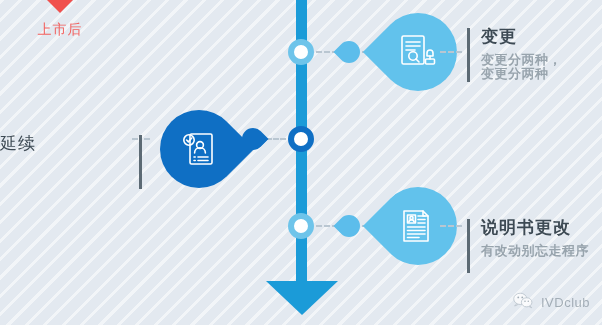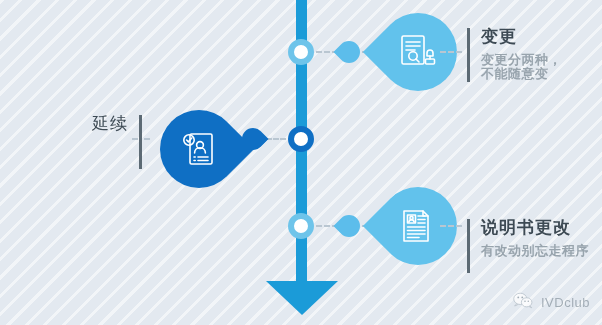--- a/index.html
+++ b/index.html
@@ -92,21 +92,21 @@
   .label .title{
     font-size:17px;color:#3d4a54;line-height:22px;
     letter-spacing:1px;white-space:nowrap;
   }
   .label .sub{
     font-size:13px;color:#98a4ad;line-height:14px;
     letter-spacing:.5px;white-space:nowrap;margin-top:5px;
   }
   .label.right{padding-left:14px;font-weight:bold;}
   .label.right .rule{left:0;}
-  .label.left{padding-right:14px;text-align:right;}
+  .label.left{padding-right:14px;margin-top:20px;}
   .label.left .rule{right:0;}
 
   
   .stage{position:absolute;left:12px;top:0;width:96px;text-align:center;}
   .stage .tri{
     width:0;height:0;margin:0 auto;
     border-left:19px solid transparent;
     border-right:19px solid transparent;
     border-top:19px solid #f0504d;
   }
@@ -124,20 +124,26 @@
   }
   .watermark .wm-text{
     font-size:13px;color:#8d99a3;letter-spacing:.5px;
   }
 </style>
 </head>
 <body>
 
 <div id="canvas">
 
+  <div class="stage">
+    <div class="tri-wrap">
+      <div class="tri"></div>
+    </div>
+    <div class="stage-text">上市后</div>
+  </div>
 
   <div class="spine"></div>
   <div class="spine-arrow"></div>
 
   <div class="node light" style="left:288px;top:39px;"></div>
 
   <div class="dashline" style="left:316px;top:51px;width:22px;"></div>
 
   <div class="dot-drop light point-left" style="left:338px;top:41px;">
     <i></i>
@@ -162,21 +168,21 @@
     </div>
   </div>
 
   <div class="dashline" style="left:440px;top:51px;width:22px;"></div>
 
   <div class="label right" style="left:467px;top:26px;">
     <div class="rule"></div>
     <div class="title">变更</div>
     <div class="sub">
       <span>变更分两种，</span><br>
-      <span>不能随意变</span>
+      <span>变更分两种</span>
     </div>
   </div>
 
   <div class="node dark" style="left:288px;top:126px;"></div>
 
   <div class="dashline" style="left:266px;top:138px;width:20px;"></div>
 
   <div class="dot-drop dark point-right" style="left:242px;top:128px;">
     <i></i>
   </div>

